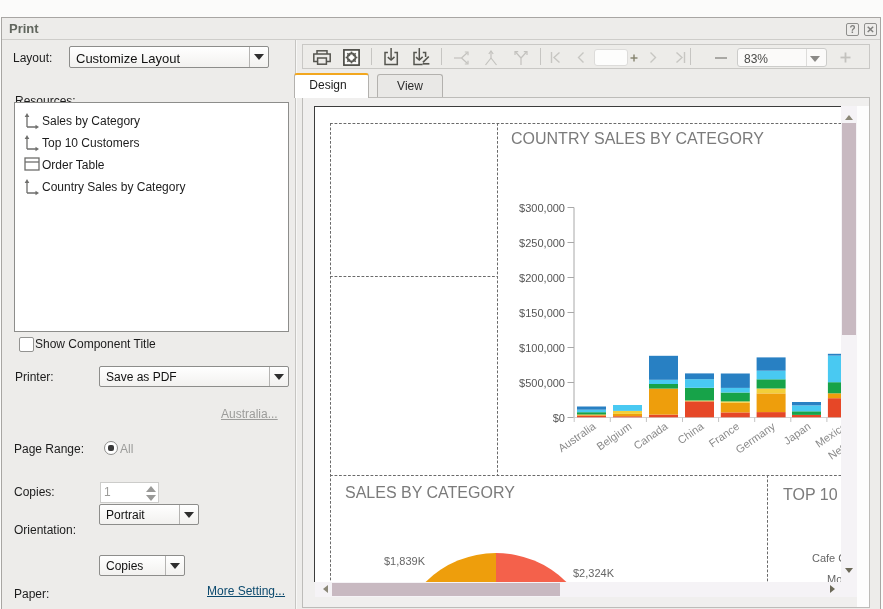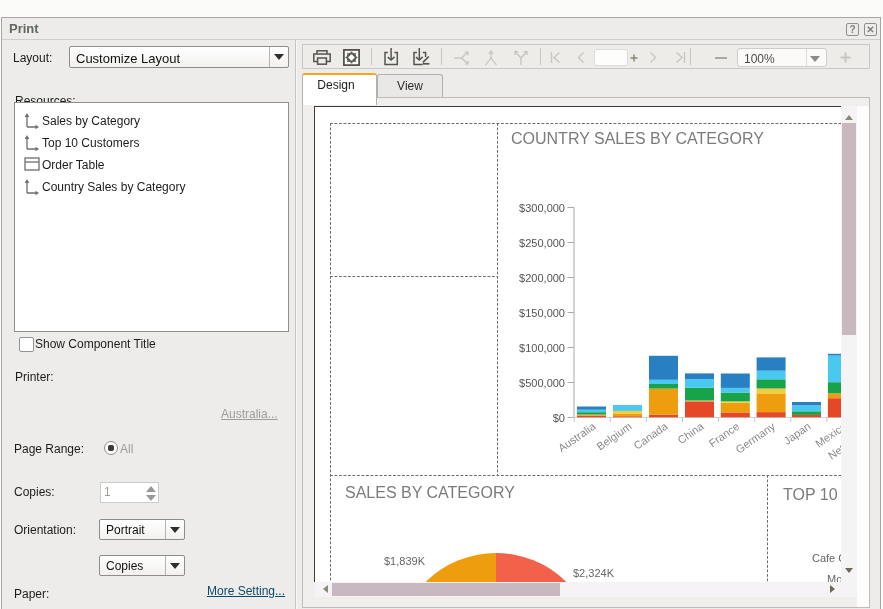--- a/index.html
+++ b/index.html
@@ -13,21 +13,21 @@
 .dd { position:absolute; background:linear-gradient(#ffffff,#f2f1ef); border:1px solid #8d8d8b; border-radius:2px; }
 .dd .tx { position:absolute; left:6px; top:3px; font-size:12px; color:#111; white-space:nowrap; }
 .dd .ar { position:absolute; right:0; top:0; bottom:0; width:19px; border-left:1px solid #b5b4b2; }
 .dd .ar:after { content:""; position:absolute; left:50%; top:50%; margin:-3px 0 0 -5px; border:5px solid transparent; border-top:6px solid #2e2e2e; }
 .link { position:absolute; font-size:12px; text-decoration:underline; }
 
 #tbar { position:absolute; left:302px; top:28px; width:568px; height:25px; background:#edece9; border:1px solid #c9c8c5; }
 .tsep { position:absolute; top:3px; width:1px; height:17px; background:#c6c5c2; }
 
 .tab { position:absolute; font-size:12px; text-align:center; }
-#tabD { left:302px; top:57px; width:75px; height:32px; background:#fff; border:1px solid #b3b1ae; border-bottom:none; border-top:2px solid #f2a71f; border-radius:3px 3px 0 0; z-index:5; color:#1c1c1c; padding-top:3px; padding-right:7px; }
+#tabD { left:294px; top:57px; width:75px; height:25px; background:#fff; border:1px solid #b3b1ae; border-bottom:none; border-top:2px solid #f2a71f; border-radius:3px 3px 0 0; z-index:5; color:#1c1c1c; padding-top:3px; padding-right:7px; }
 #tabV { left:377px; top:58px; width:66px; height:23px; background:#e9e8e6; border:1px solid #b3b1ae; border-bottom:none; border-radius:3px 3px 0 0; color:#2c2c2c; padding-top:4px; }
 
 #cont { position:absolute; left:302px; top:81px; width:568px; height:511px; background:#f0efee; border:1px solid #bdbcb9; }
 #page { position:absolute; left:11px; top:8px; width:527px; height:476px; background:#fff; border-top:1px solid #3c3c3c; border-left:1px solid #3c3c3c; overflow:hidden; }
 .ctit { position:absolute; font-size:16px; color:#7b7b7b; white-space:nowrap; }
 
 #vsb { position:absolute; left:538px; top:8px; width:16px; height:476px; background:#f5f3f6; }
 #vsb .th { position:absolute; left:1px; top:17px; width:14px; height:212px; background:#c8b9c1; }
 #hsb { position:absolute; left:12px; top:484px; width:542px; height:15px; background:#f5f3f6; }
 #hsb .th { position:absolute; left:17px; top:1px; width:228px; height:13px; background:#c8b9c1; }
@@ -38,21 +38,21 @@
 <div id="dlg">
   <div id="chrome"></div>
   <div class="abs" style="left:9px;top:5px;font-size:13px;font-weight:bold;color:#61665e;">Print</div>
   <div class="abs" style="left:846px;top:7px;width:13px;height:13px;border:1px solid #8f8f8d;border-radius:2px;color:#7f7f7d;font-size:10px;font-weight:bold;text-align:center;line-height:12px;">?</div>
   <div class="abs" style="left:864px;top:7px;width:13px;height:13px;border:1px solid #8f8f8d;border-radius:2px;color:#7f7f7d;font-size:10px;font-weight:bold;text-align:center;line-height:11px;">✕</div>
   <div class="abs" style="left:2px;top:23px;width:878px;height:1px;background:#cecdca;"></div>
   <div class="abs" style="left:295px;top:24px;width:1px;height:579px;background:#c6c5c2;"></div>
   <div class="abs" style="left:296px;top:24px;width:1px;height:579px;background:#f7f7f6;"></div>
 
   <div class="lbl" style="left:13px;top:34.5px;">Layout:</div>
-  <div class="dd" style="left:69px;top:30px;width:220px;height:22px;">
+  <div class="dd" style="left:69px;top:30px;width:200px;height:22px;">
       <span class="tx" style="top:4px;font-size:13px;">Customize Layout</span>
       <span class="ar"></span>
     </div>
   <div class="lbl" style="left:15px;top:78px;">Resources:</div>
   <div class="abs" style="left:14px;top:86px;width:275px;height:230px;background:#fff;border:1px solid #8d8d8b;"></div>
   <div id="rlist">
     <svg class="abs" style="left:23px;top:96px;" width="17" height="18" viewBox="0 0 17 18">
       <path d="M4 15 L4 4 M4 15 L13 15" stroke="#6e6e6c" stroke-width="1.3" fill="none"></path>
       <path d="M4 1 L1.7 5 L6.3 5 Z" fill="#6e6e6c"></path>
       <path d="M16 15 L12.5 12.8 L12.5 17.2 Z" fill="#6e6e6c"></path>
@@ -72,32 +72,36 @@
     <svg class="abs" style="left:23px;top:162px;" width="17" height="18" viewBox="0 0 17 18">
       <path d="M4 15 L4 4 M4 15 L13 15" stroke="#6e6e6c" stroke-width="1.3" fill="none"></path>
       <path d="M4 1 L1.7 5 L6.3 5 Z" fill="#6e6e6c"></path>
       <path d="M16 15 L12.5 12.8 L12.5 17.2 Z" fill="#6e6e6c"></path>
     </svg>
     <div class="lbl" style="left:42px;top:163.5px;">Country Sales by Category</div>
   </div>
   <div class="abs" style="left:19px;top:321px;width:15px;height:15px;background:#fff;border:1px solid #939391;border-radius:2px;"></div>
   <div class="lbl" style="left:35px;top:320.5px;">Show Component Title</div>
   <div class="lbl" style="left:15px;top:353.5px;">Printer:</div>
+  <div class="dd" style="left:99px;top:350px;width:190px;height:21px;">
+      <span class="tx">Save as PDF</span>
+      <span class="ar"></span>
+    </div>
   <div class="link gray" style="left:221px;top:391px;">Australia...</div>
   <div class="lbl" style="left:14px;top:425.5px;">Page Range:</div>
   <div class="abs" style="left:104px;top:425px;width:14px;height:14px;border:1px solid #8d8d8b;border-radius:50%;background:#fff;"></div>
   <div class="abs" style="left:108px;top:429px;width:6px;height:6px;border-radius:2px;background:#3a3a3a;"></div>
   <div class="lbl gray" style="left:120px;top:425.5px;">All</div>
   <div class="lbl" style="left:14px;top:468.5px;">Copies:</div>
   <div class="abs" style="left:100px;top:466px;width:59px;height:21px;background:#fff;border:1px solid #ccccca;"></div>
   <div class="lbl gray" style="left:104px;top:468.5px;">1</div>
   <div class="sarr" style="left:146px;top:470px;border:5px solid transparent;border-bottom:6px solid #999997;border-top:none;"></div>
   <div class="sarr" style="left:146px;top:479px;border:5px solid transparent;border-top:6px solid #999997;border-bottom:none;"></div>
   <div class="lbl" style="left:14px;top:506.5px;">Orientation:</div>
-  <div class="dd" style="left:99px;top:503px;width:86px;height:21px;">
+  <div class="dd" style="left:99px;top:488px;width:100px;height:21px;">
       <span class="tx">Portrait</span>
       <span class="ar"></span>
     </div>
   <div class="lbl" style="left:14px;top:571px;">Paper:</div>
   <div class="dd" style="left:99px;top:539px;width:86px;height:21px;">
       <span class="tx">Copies</span>
       <span class="ar"></span>
     </div>
   <div class="link" style="left:207px;top:568px;color:#0c4a6e;">More Setting...</div>
 
@@ -189,21 +193,21 @@
         <g stroke="#c7c6c2" stroke-width="1.4" fill="none">
           <path d="M2.5 0.5 L8 5.5 L2.5 10.5"></path>
           <line x1="10.5" y1="0" x2="10.5" y2="11"></line>
         </g>
       </svg>
     <div class="tsep" style="left:387px;"></div>
     <svg class="abs" style="left:412px;top:12px;" width="12" height="2" viewBox="0 0 12 2">
         <line x1="0" y1="1" x2="12" y2="1" stroke="#a9a8a4" stroke-width="2"></line>
       </svg>
     <div class="abs" style="left:434px;top:3px;width:90px;height:19px;background:#fbfaf9;border:1px solid #ccccca;border-radius:3px;">
-      <span class="abs" style="left:6px;top:3px;font-size:12px;color:#4b4b49;">100%</span>
+      <span class="abs" style="left:6px;top:3px;font-size:12px;color:#4b4b49;">83%</span>
       <span class="abs" style="right:0;top:0;bottom:0;width:20px;border-left:1px solid #dddcda;"></span>
       <span class="sarr" style="right:6px;top:7px;border:5px solid transparent;border-top:6px solid #8b8a87;border-bottom:none;"></span>
     </div>
     <svg class="abs" style="left:537px;top:7px;" width="11" height="11" viewBox="0 0 11 11">
         <g stroke="#c3c2be" stroke-width="1.8">
           <line x1="5.5" y1="0.5" x2="5.5" y2="10.5"></line>
           <line x1="0.5" y1="5.5" x2="10.5" y2="5.5"></line>
         </g>
       </svg>
   </div>

